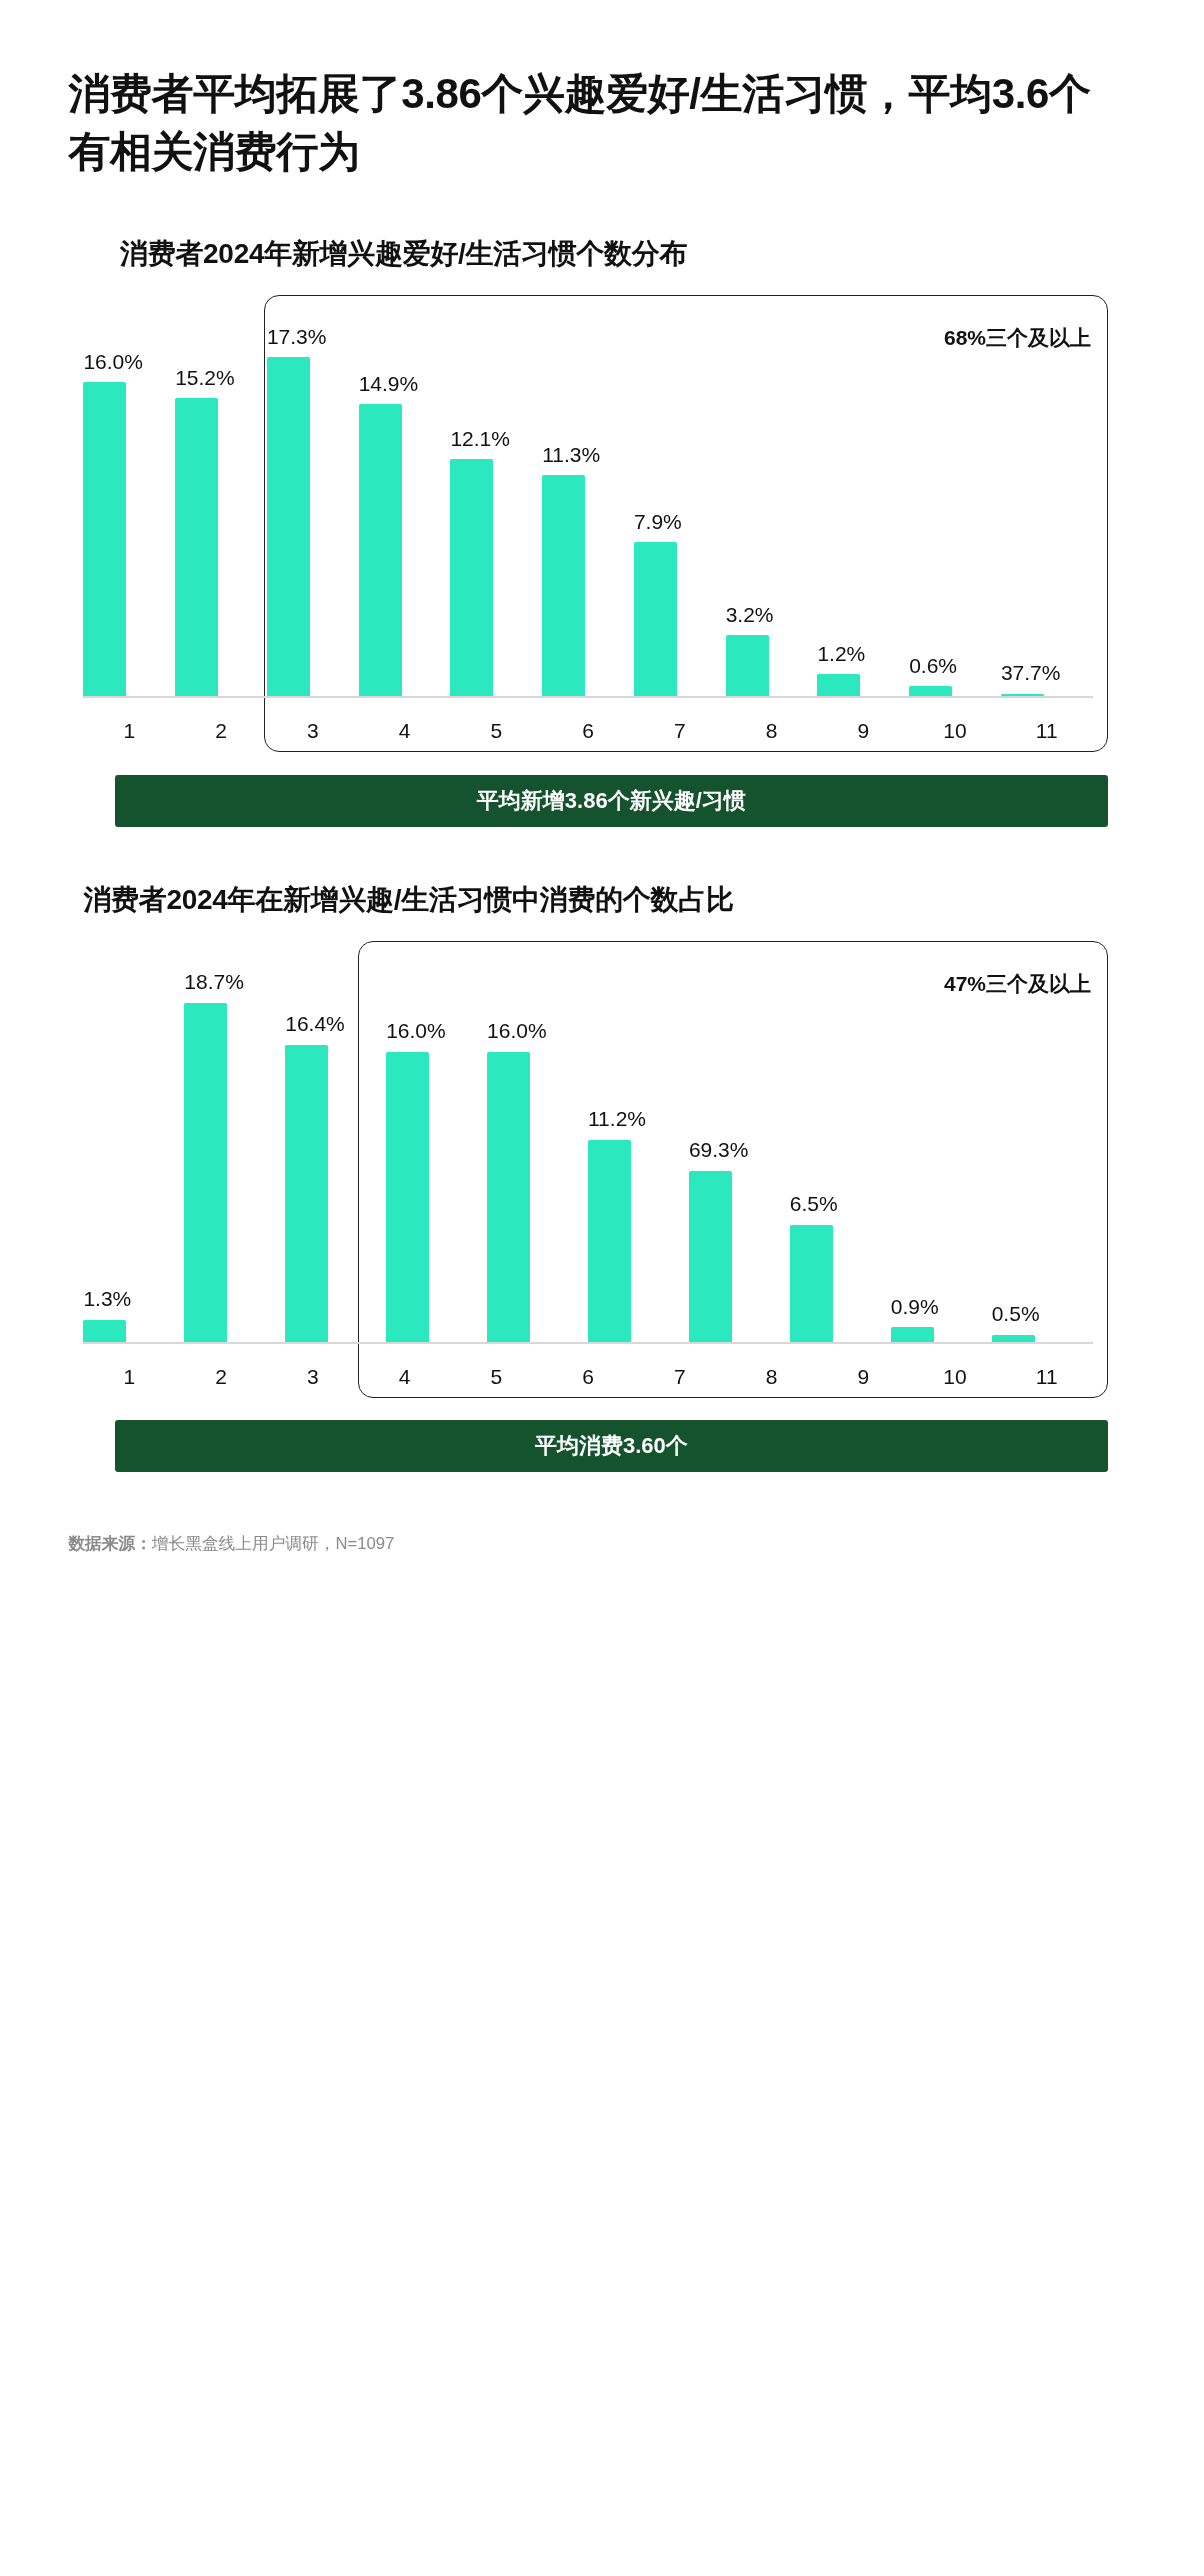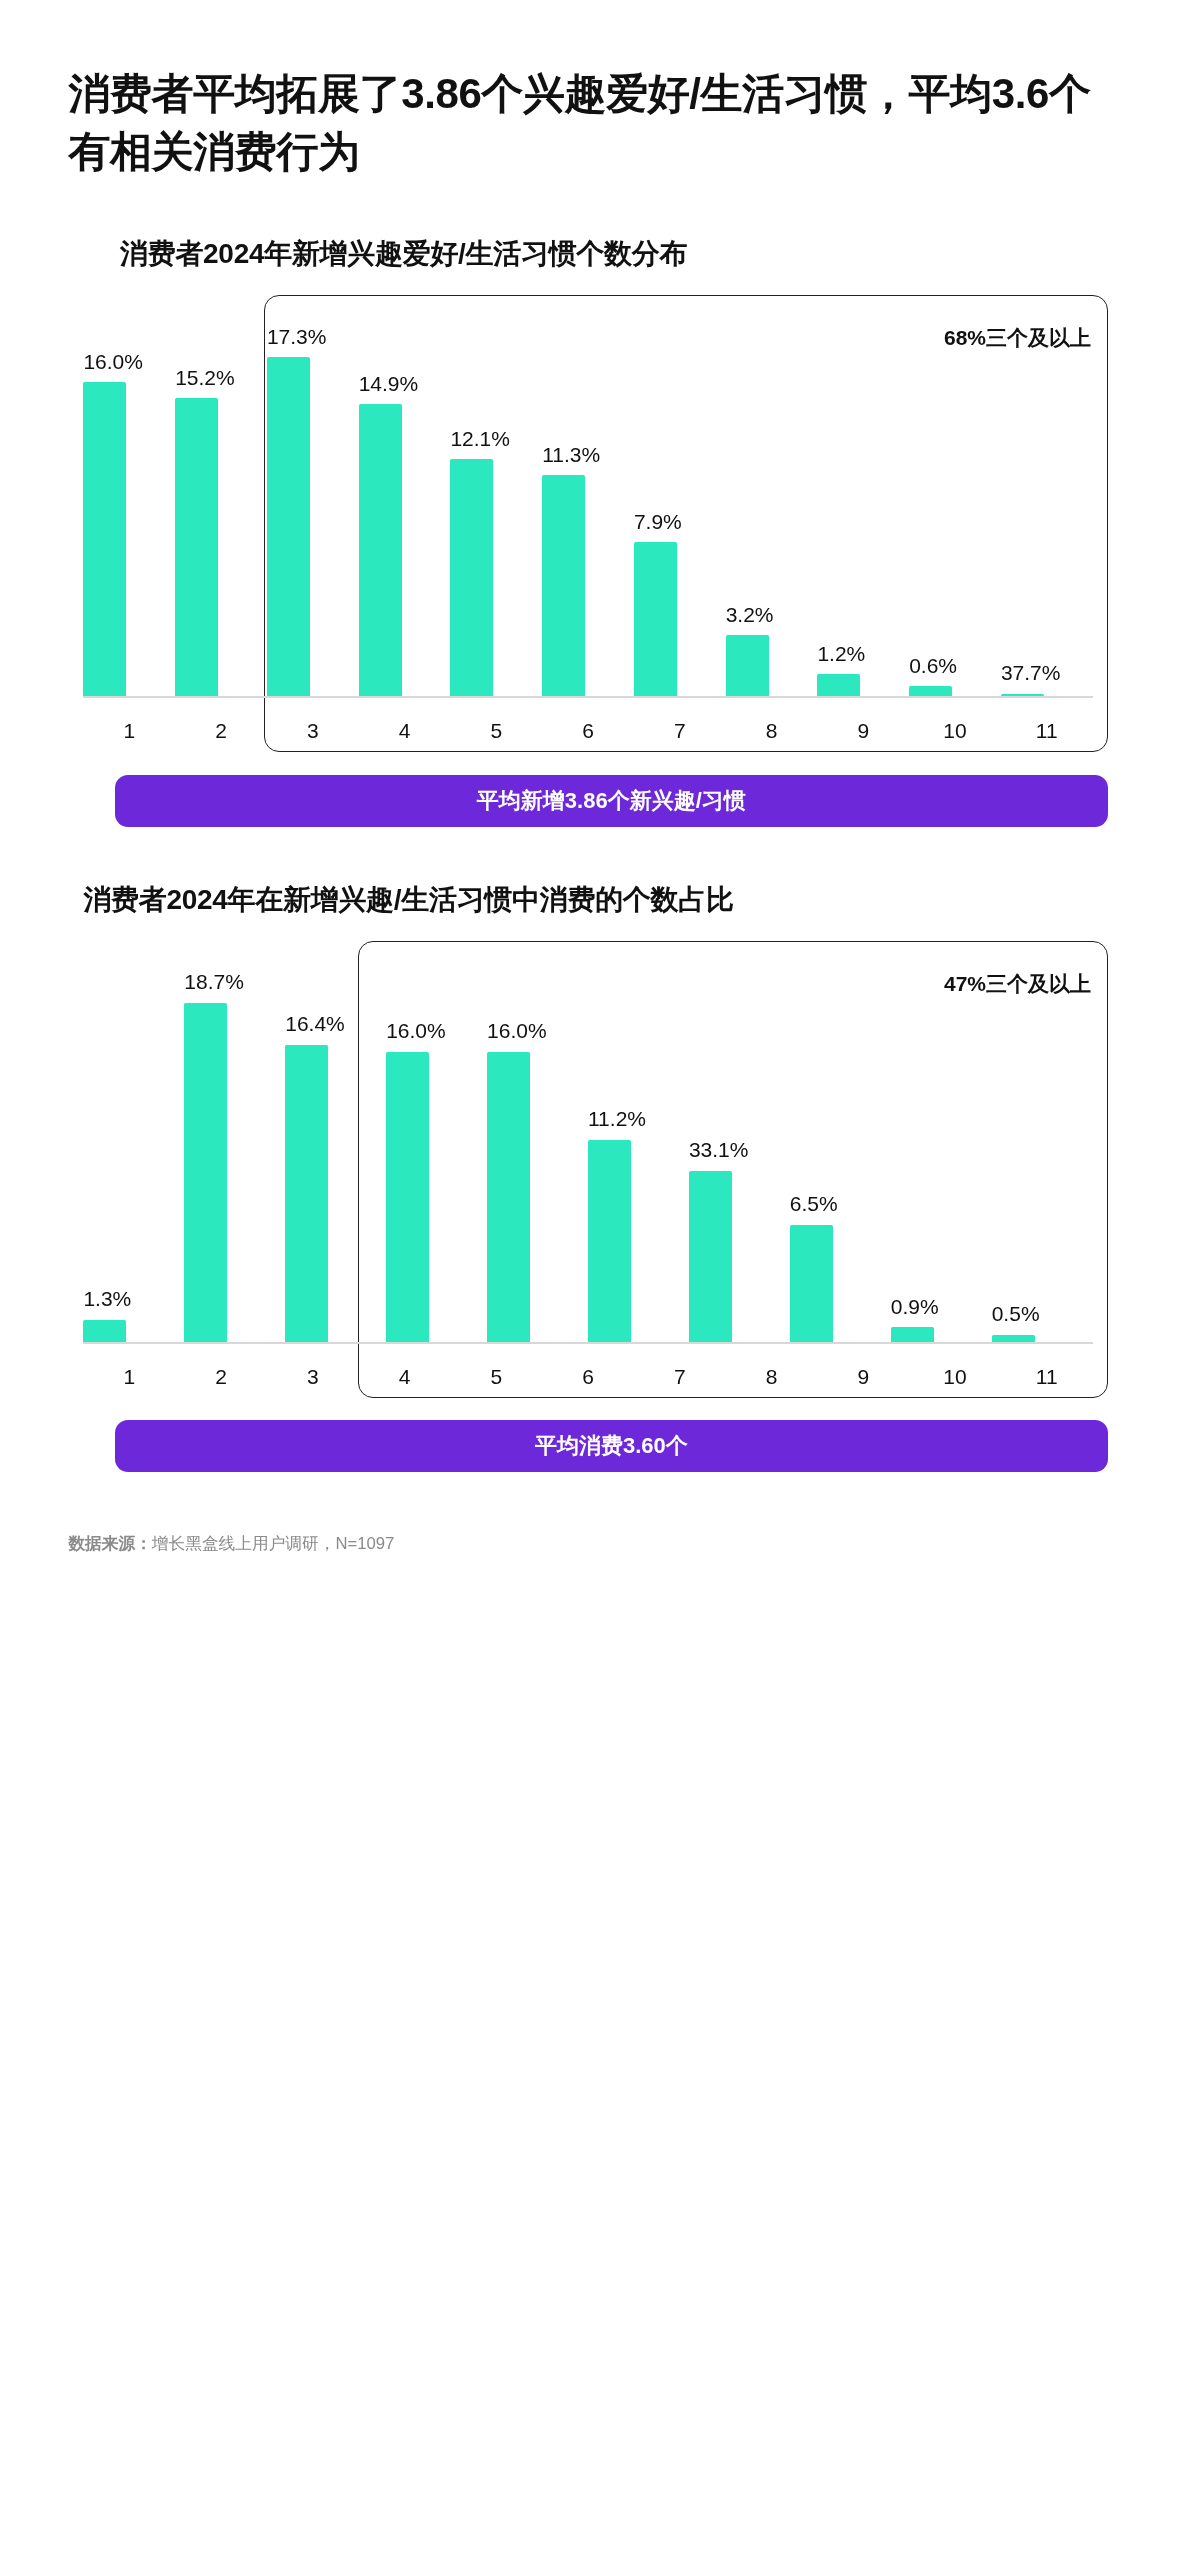--- a/index.html
+++ b/index.html
@@ -133,22 +133,22 @@
     font-size: 21px;
     color: #111111;
   }
 
   
   .avg-strip {
     margin-top: 11.7px;
     margin-left: 55px;
     margin-right: 8.4px;
     height: 52px;
-    background: #6d28d9;
-    border-radius: 13px;
+    background: #14532d;
+    border-radius: 3px;
     display: flex;
     align-items: center;
     justify-content: center;
     color: #ffffff;
     font-size: 22px;
     font-weight: 700;
   }
   .avg-strip.second {
     margin-left: 55px;
   }
@@ -266,21 +266,21 @@
           </div>
           <div class="bar-col">
             <div class="bar-label">16.0%</div>
             <div class="bar" style="height: 292px; background: rgb(43, 232, 190);"></div>
           </div>
           <div class="bar-col">
             <div class="bar-label">11.2%</div>
             <div class="bar" style="height: 204px; background: rgb(43, 232, 190);"></div>
           </div>
           <div class="bar-col">
-            <div class="bar-label">33.1%</div>
+            <div class="bar-label">69.3%</div>
             <div class="bar" style="height: 173px; background: rgb(43, 232, 190);"></div>
           </div>
           <div class="bar-col">
             <div class="bar-label">6.5%</div>
             <div class="bar" style="height: 119px; background: rgb(43, 232, 190);"></div>
           </div>
           <div class="bar-col">
             <div class="bar-label">0.9%</div>
             <div class="bar" style="height: 16.4px; background: rgb(43, 232, 190);"></div>
           </div>

